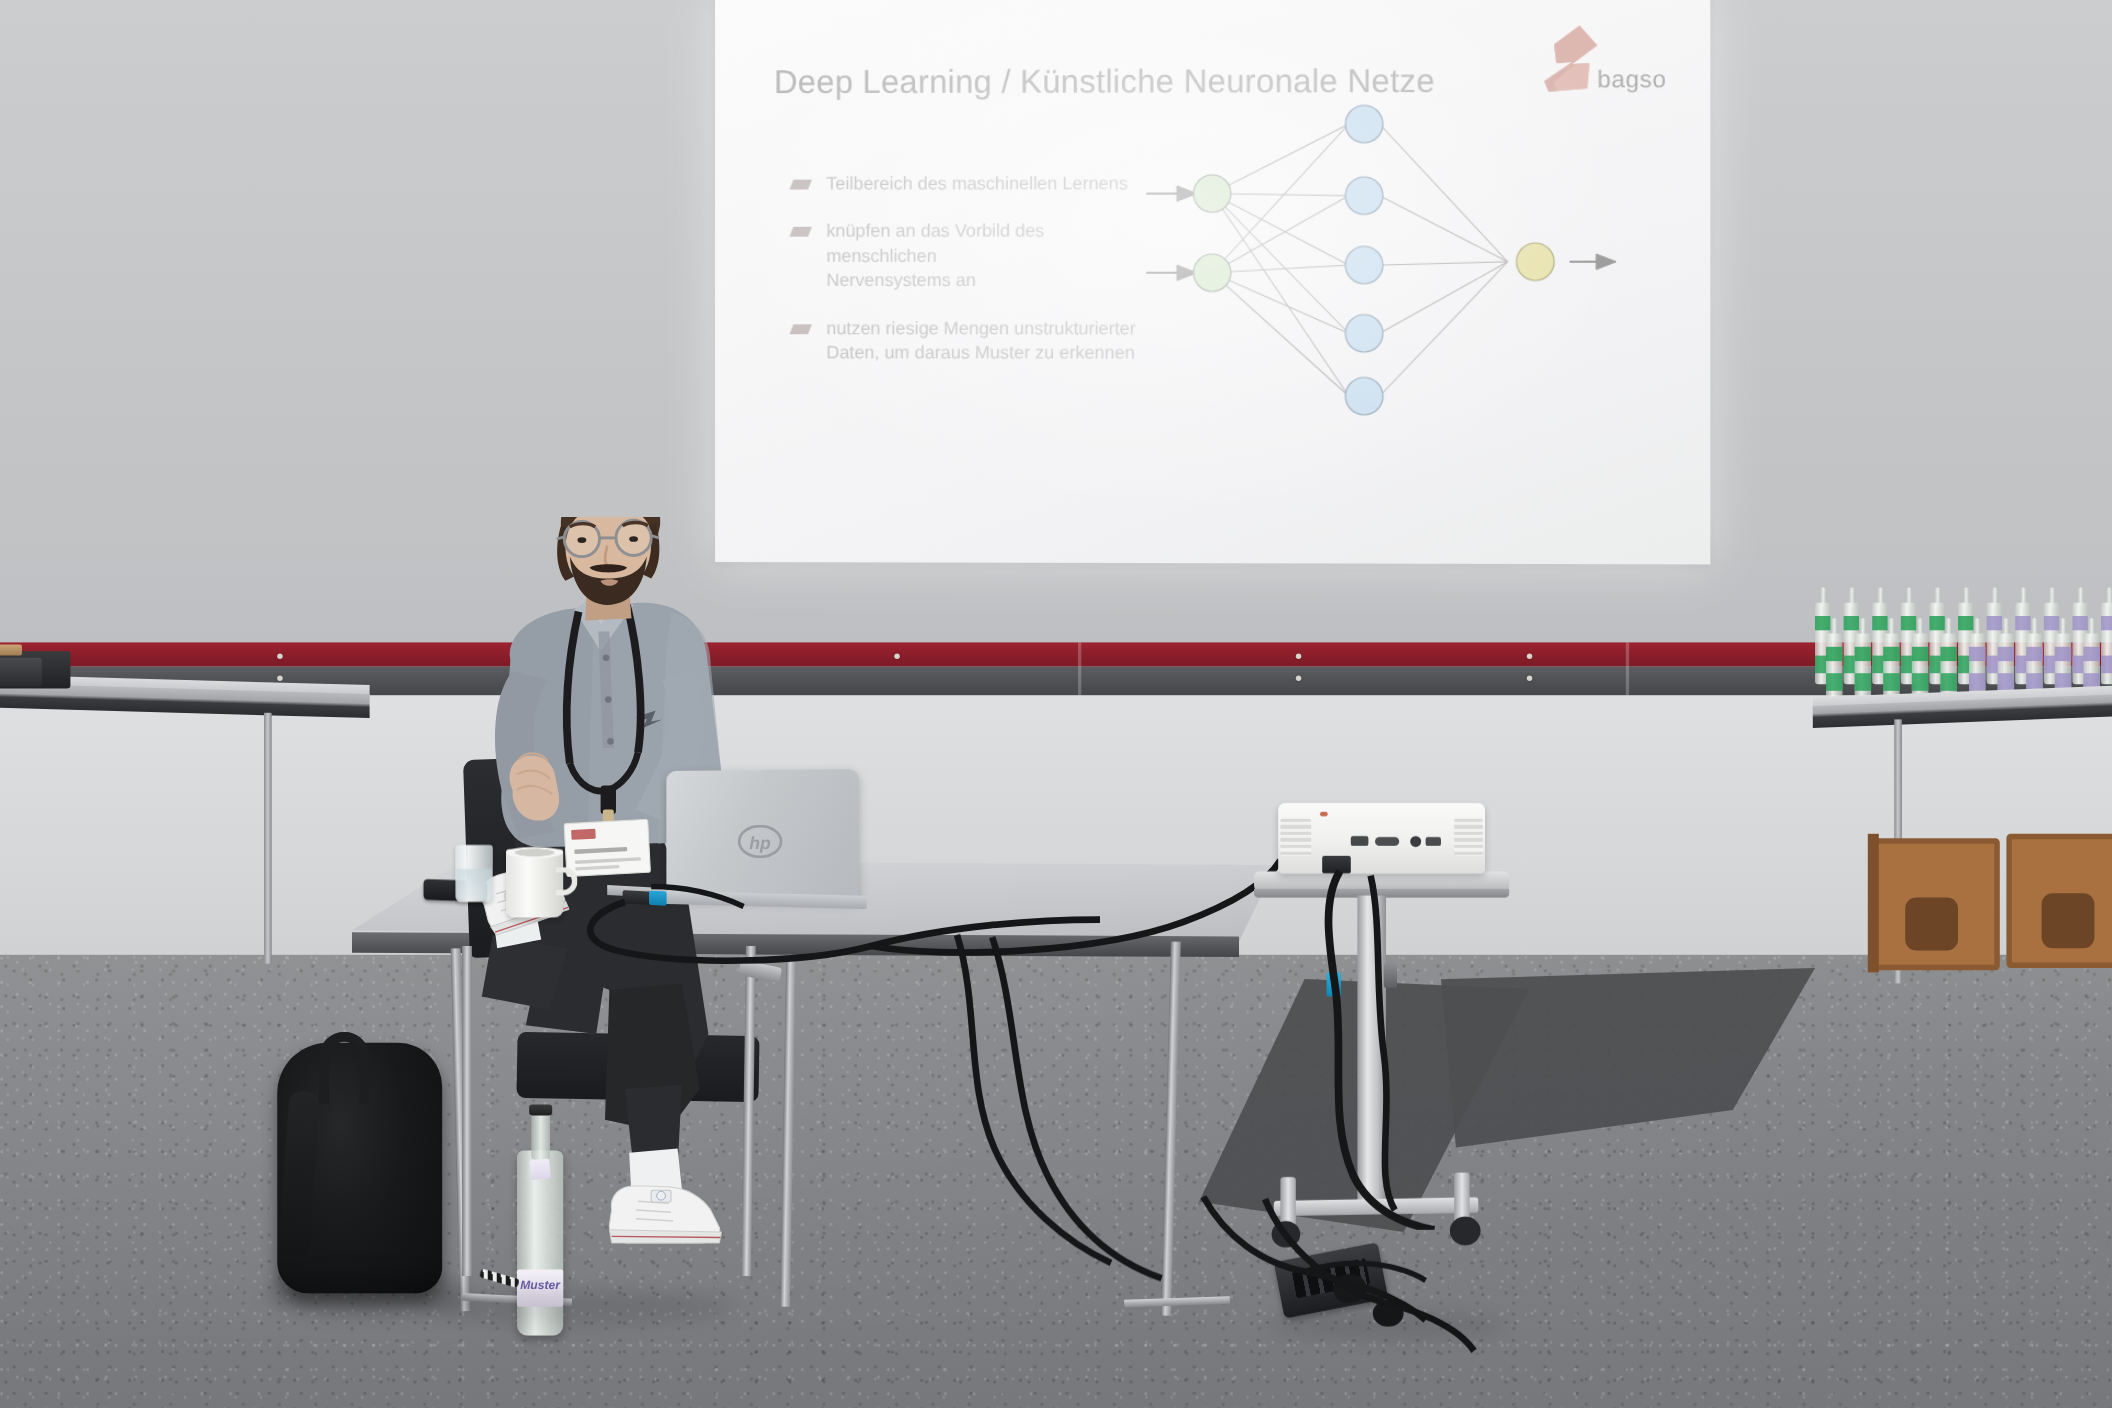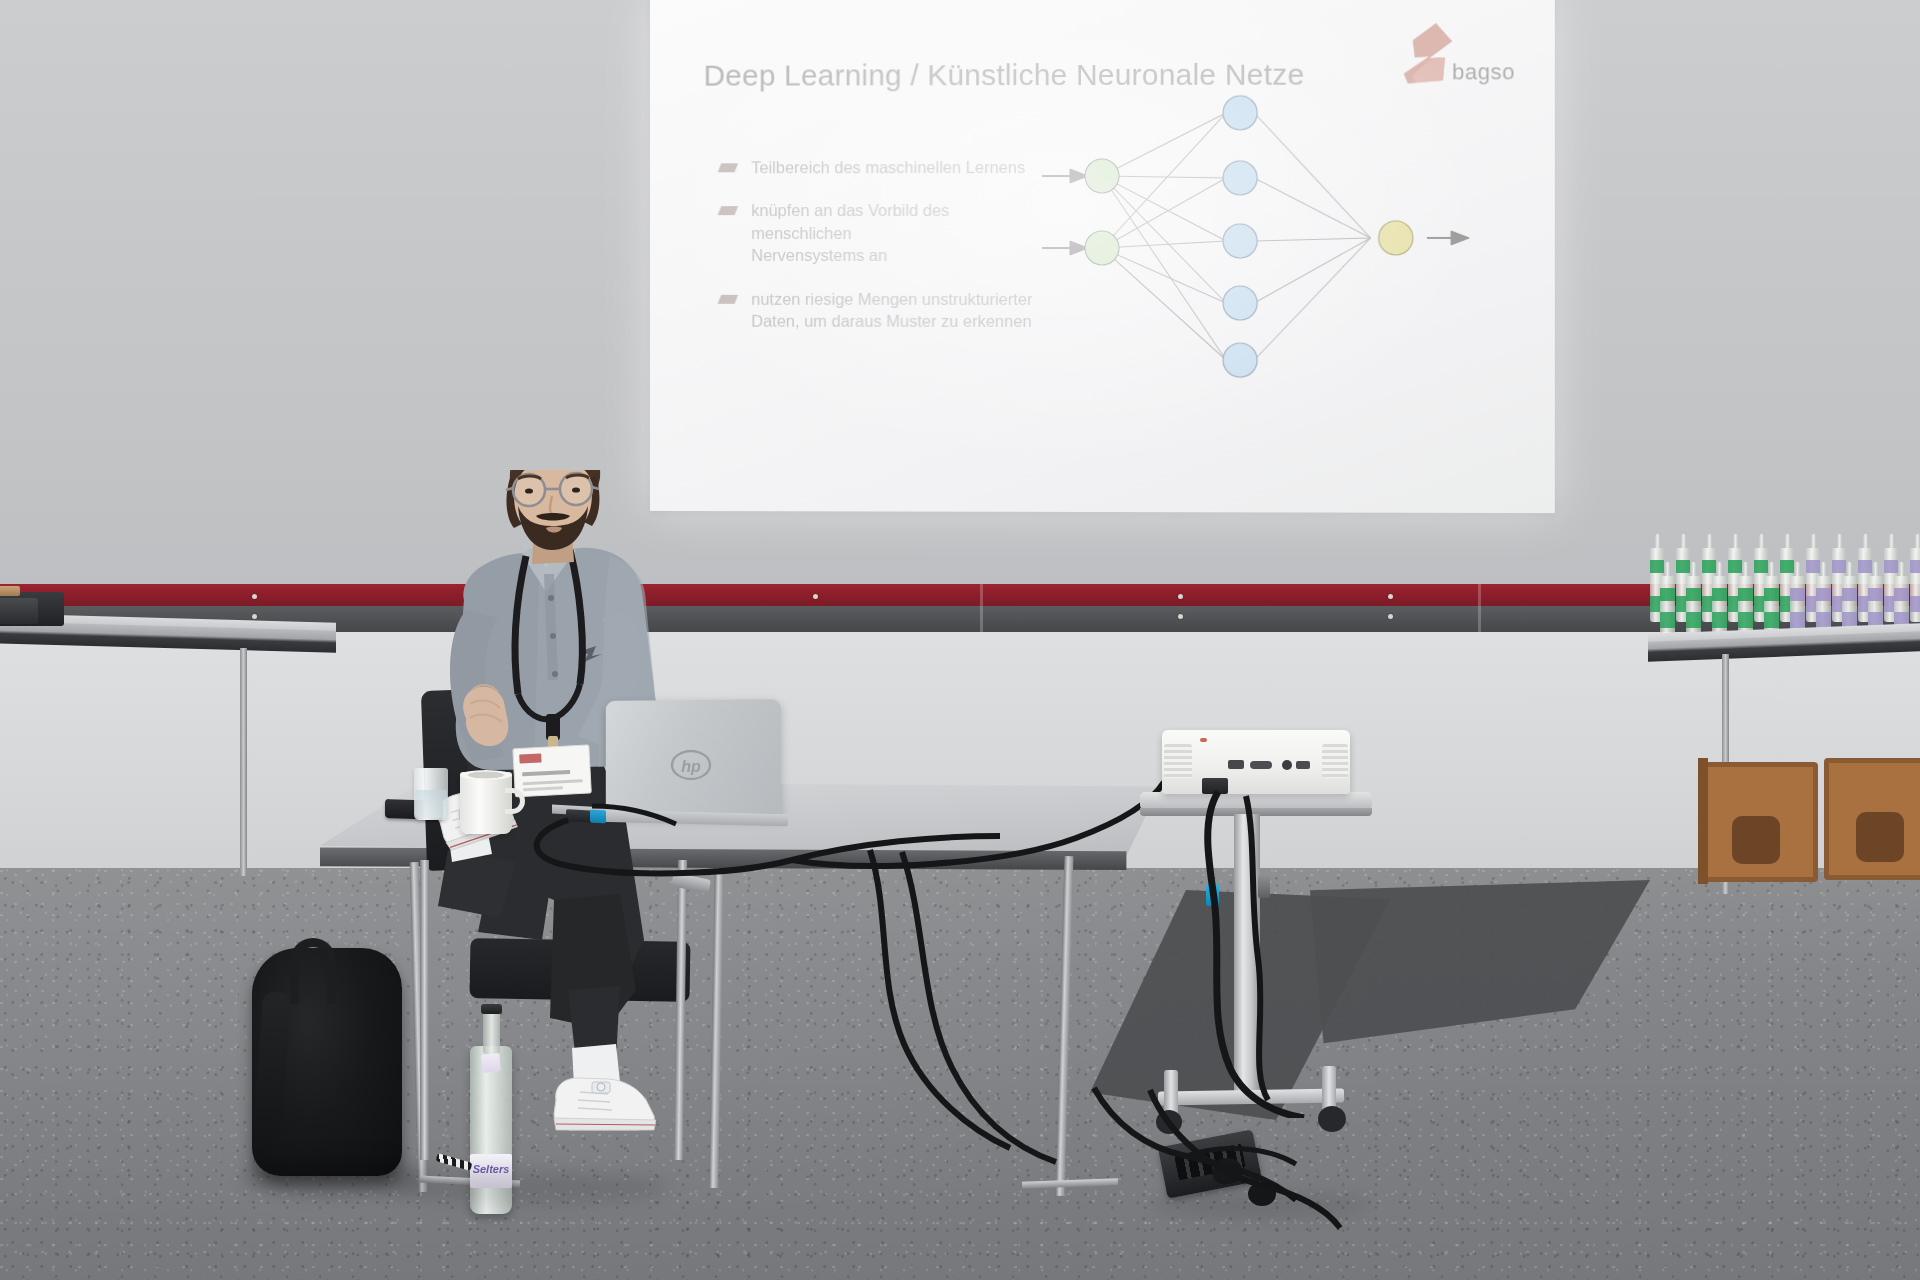--- a/index.html
+++ b/index.html
@@ -644,21 +644,21 @@
               background:linear-gradient(90deg,rgba(176,186,180,.85),rgba(238,244,240,.95) 38%,rgba(184,194,188,.85));
               border-radius:6px 6px 9px 9px; box-shadow:0 4px 8px rgba(0,0,0,.25);"></div>
   <div style="position:absolute; left:483px; top:1010px; width:17px; height:44px;
               background:linear-gradient(90deg,rgba(172,182,176,.8),rgba(232,238,234,.92),rgba(178,188,182,.82));
               border-radius:3px;"></div>
   <div style="position:absolute; left:481px; top:1004px; width:21px; height:10px;
               background:linear-gradient(180deg,#3a3b3d,#1e1f21); border-radius:3px;"></div>
   <div class="bottle-label" style="left:470px; top:1154px; width:42px; height:34px;
               background:linear-gradient(180deg,#f3f0f6,#ded7ea); border-radius:2px;"></div>
   <div style="position:absolute; left:470px; top:1163px; width:42px; text-align:center;
-              font-size:11px; color:#6b5fa8; font-style:italic; font-weight:bold;">Selters</div>
+              font-size:11px; color:#6b5fa8; font-style:italic; font-weight:bold;">Muster</div>
   <div style="position:absolute; left:482px; top:1054px; width:18px; height:18px;
               background:linear-gradient(180deg,#f0ecf5,#ddd6ea); border-radius:2px; transform:rotate(-6deg);"></div>
 
   <div style="position:absolute; left:436px; top:1158px; width:36px; height:8px;
               background:repeating-linear-gradient(70deg,#1a1b1d 0 4px,#f0f0ee 4px 8px);
               border-radius:3px; transform:rotate(16deg);"></div>
 
   <div class="sh" style="left:380px; top:1172px; width:290px; height:32px; opacity:.5;"></div>
   <div class="sh" style="left:1150px; top:1192px; width:220px; height:26px; opacity:.45;"></div>
 

